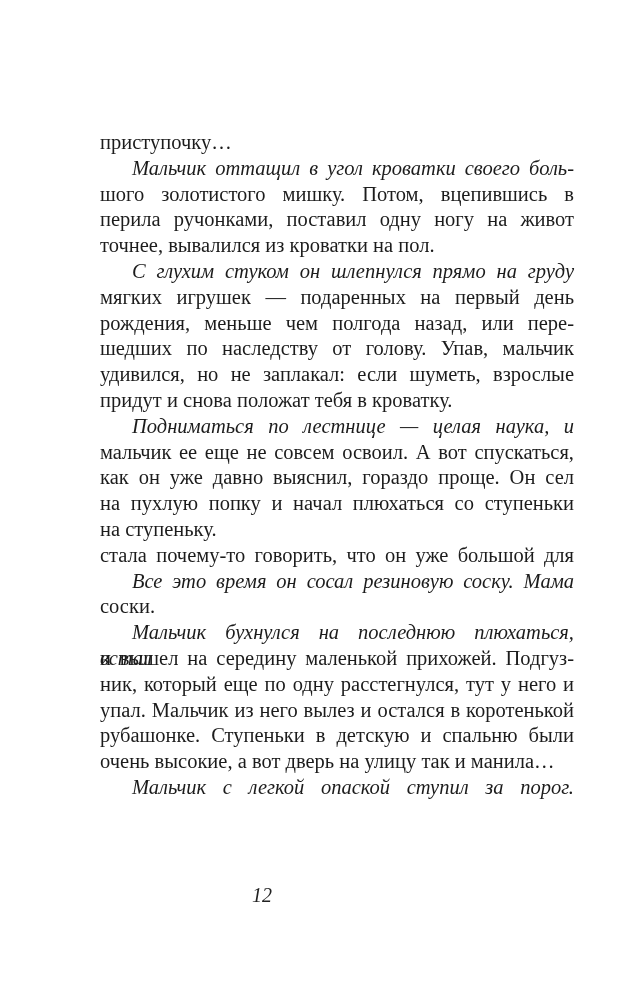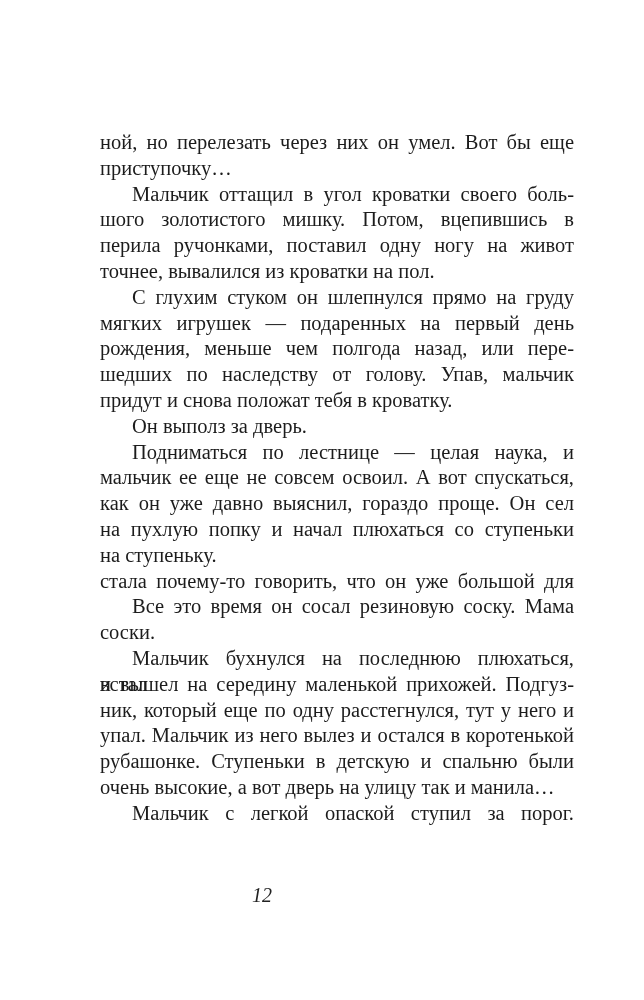--- a/index.html
+++ b/index.html
@@ -32,56 +32,54 @@
     text-align-last: justify;
     white-space: normal;
     height: 25.8px;
     overflow: visible;
   }
   .line.end {
     text-align-last: left;
   }
   .line.indent {
     text-indent: 32px;
+    font-style: italic;
   }
   .page-number {
     position: absolute;
     left: 0;
     top: 884px;
     width: 524px;
     text-align: center;
     font-style: italic;
     font-size: 20px;
     color: #222222;
   }
 </style>
 </head>
 <body>
 
 <div class="page" style="background: rgb(255, 255, 255);">
   <div class="text-block" id="text-block" style="color: rgb(28, 28, 28);">
       <div class="paragraph">
-        <div class="line">ной, но перелезать через них он умел. Вот бы еще</div>
         <div class="line end">приступочку…</div>
       </div>
       <div class="paragraph">
         <div class="line indent">Мальчик оттащил в угол кроватки своего боль-</div>
         <div class="line">шого золотистого мишку. Потом, вцепившись в</div>
         <div class="line">перила ручонками, поставил одну ногу на живот</div>
         <div class="line end">точнее, вывалился из кроватки на пол.</div>
       </div>
       <div class="paragraph">
         <div class="line indent">С глухим стуком он шлепнулся прямо на груду</div>
         <div class="line">мягких игрушек — подаренных на первый день</div>
         <div class="line">рождения, меньше чем полгода назад, или пере-</div>
         <div class="line">шедших по наследству от голову. Упав, мальчик</div>
+        <div class="line">удивился, но не заплакал: если шуметь, взрослые</div>
         <div class="line end">придут и снова положат тебя в кроватку.</div>
-      </div>
-      <div class="paragraph">
-        <div class="line end indent">Он выполз за дверь.</div>
       </div>
       <div class="paragraph">
         <div class="line indent">Подниматься по лестнице — целая наука, и</div>
         <div class="line">мальчик ее еще не совсем освоил. А вот спускаться,</div>
         <div class="line">как он уже давно выяснил, гораздо проще. Он сел</div>
         <div class="line">на пухлую попку и начал плюхаться со ступеньки</div>
         <div class="line end">на ступеньку.</div>
       </div>
       <div class="paragraph">
         <div class="line">стала почему-то говорить, что он уже большой для</div>

